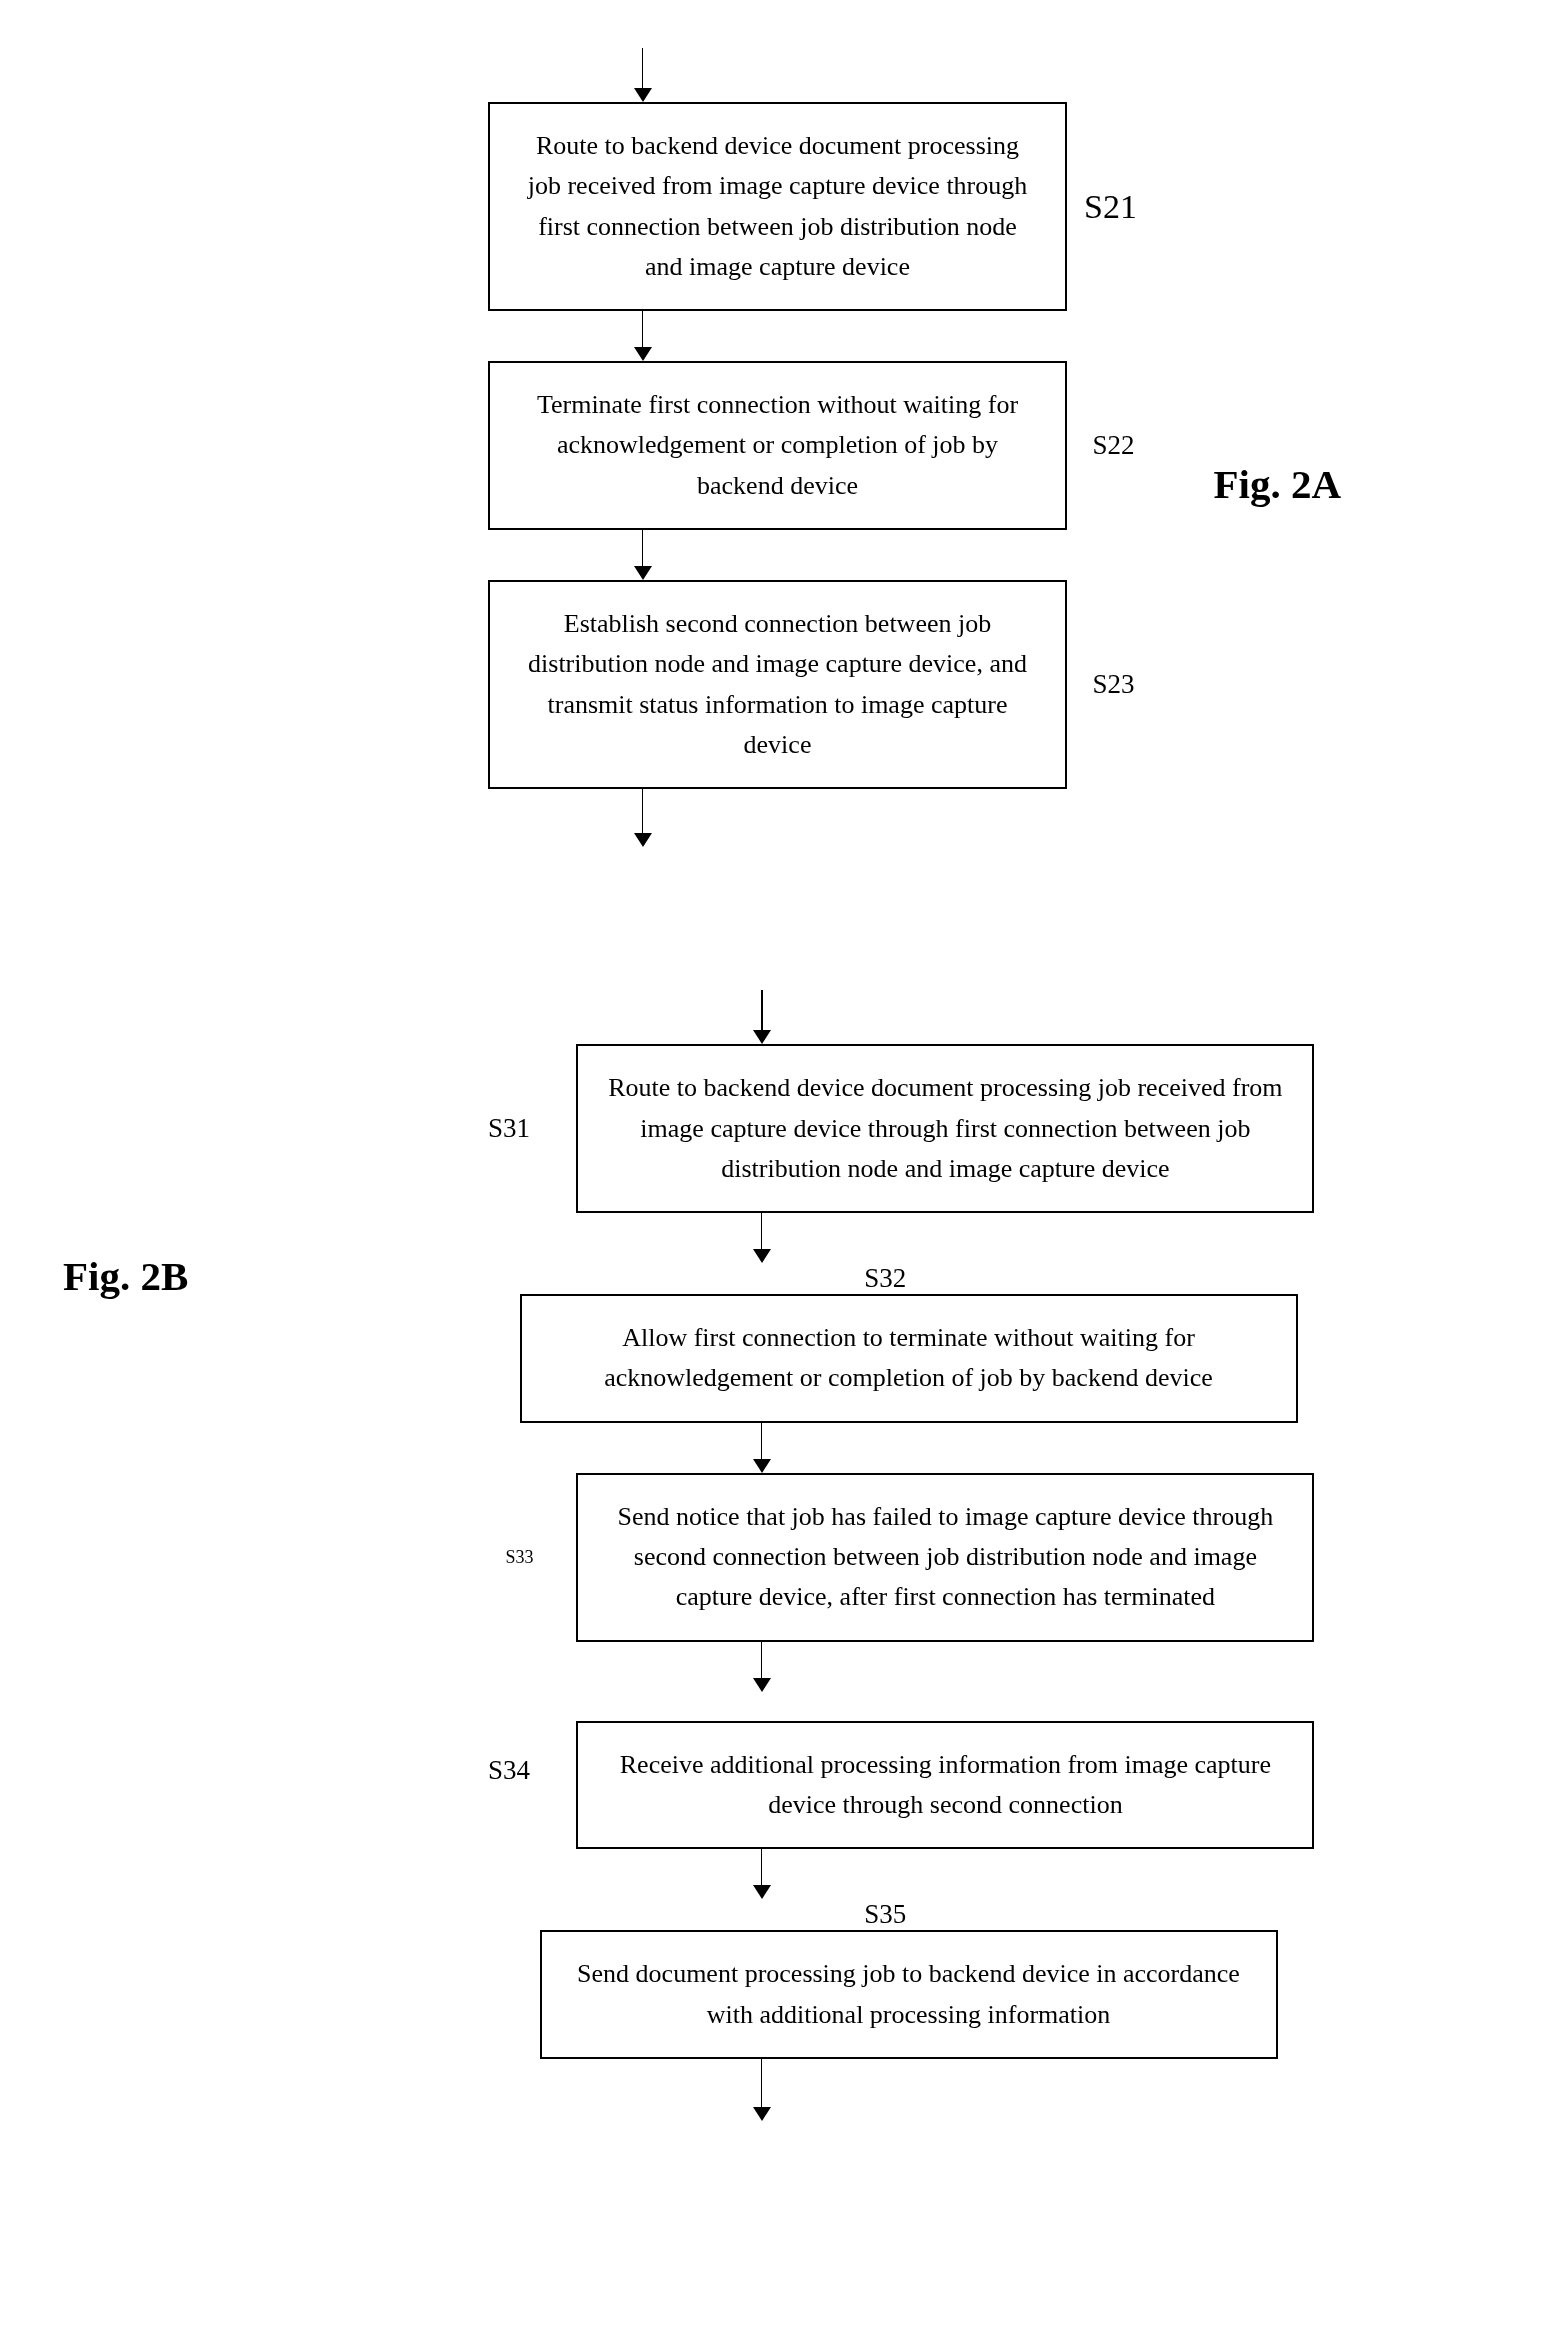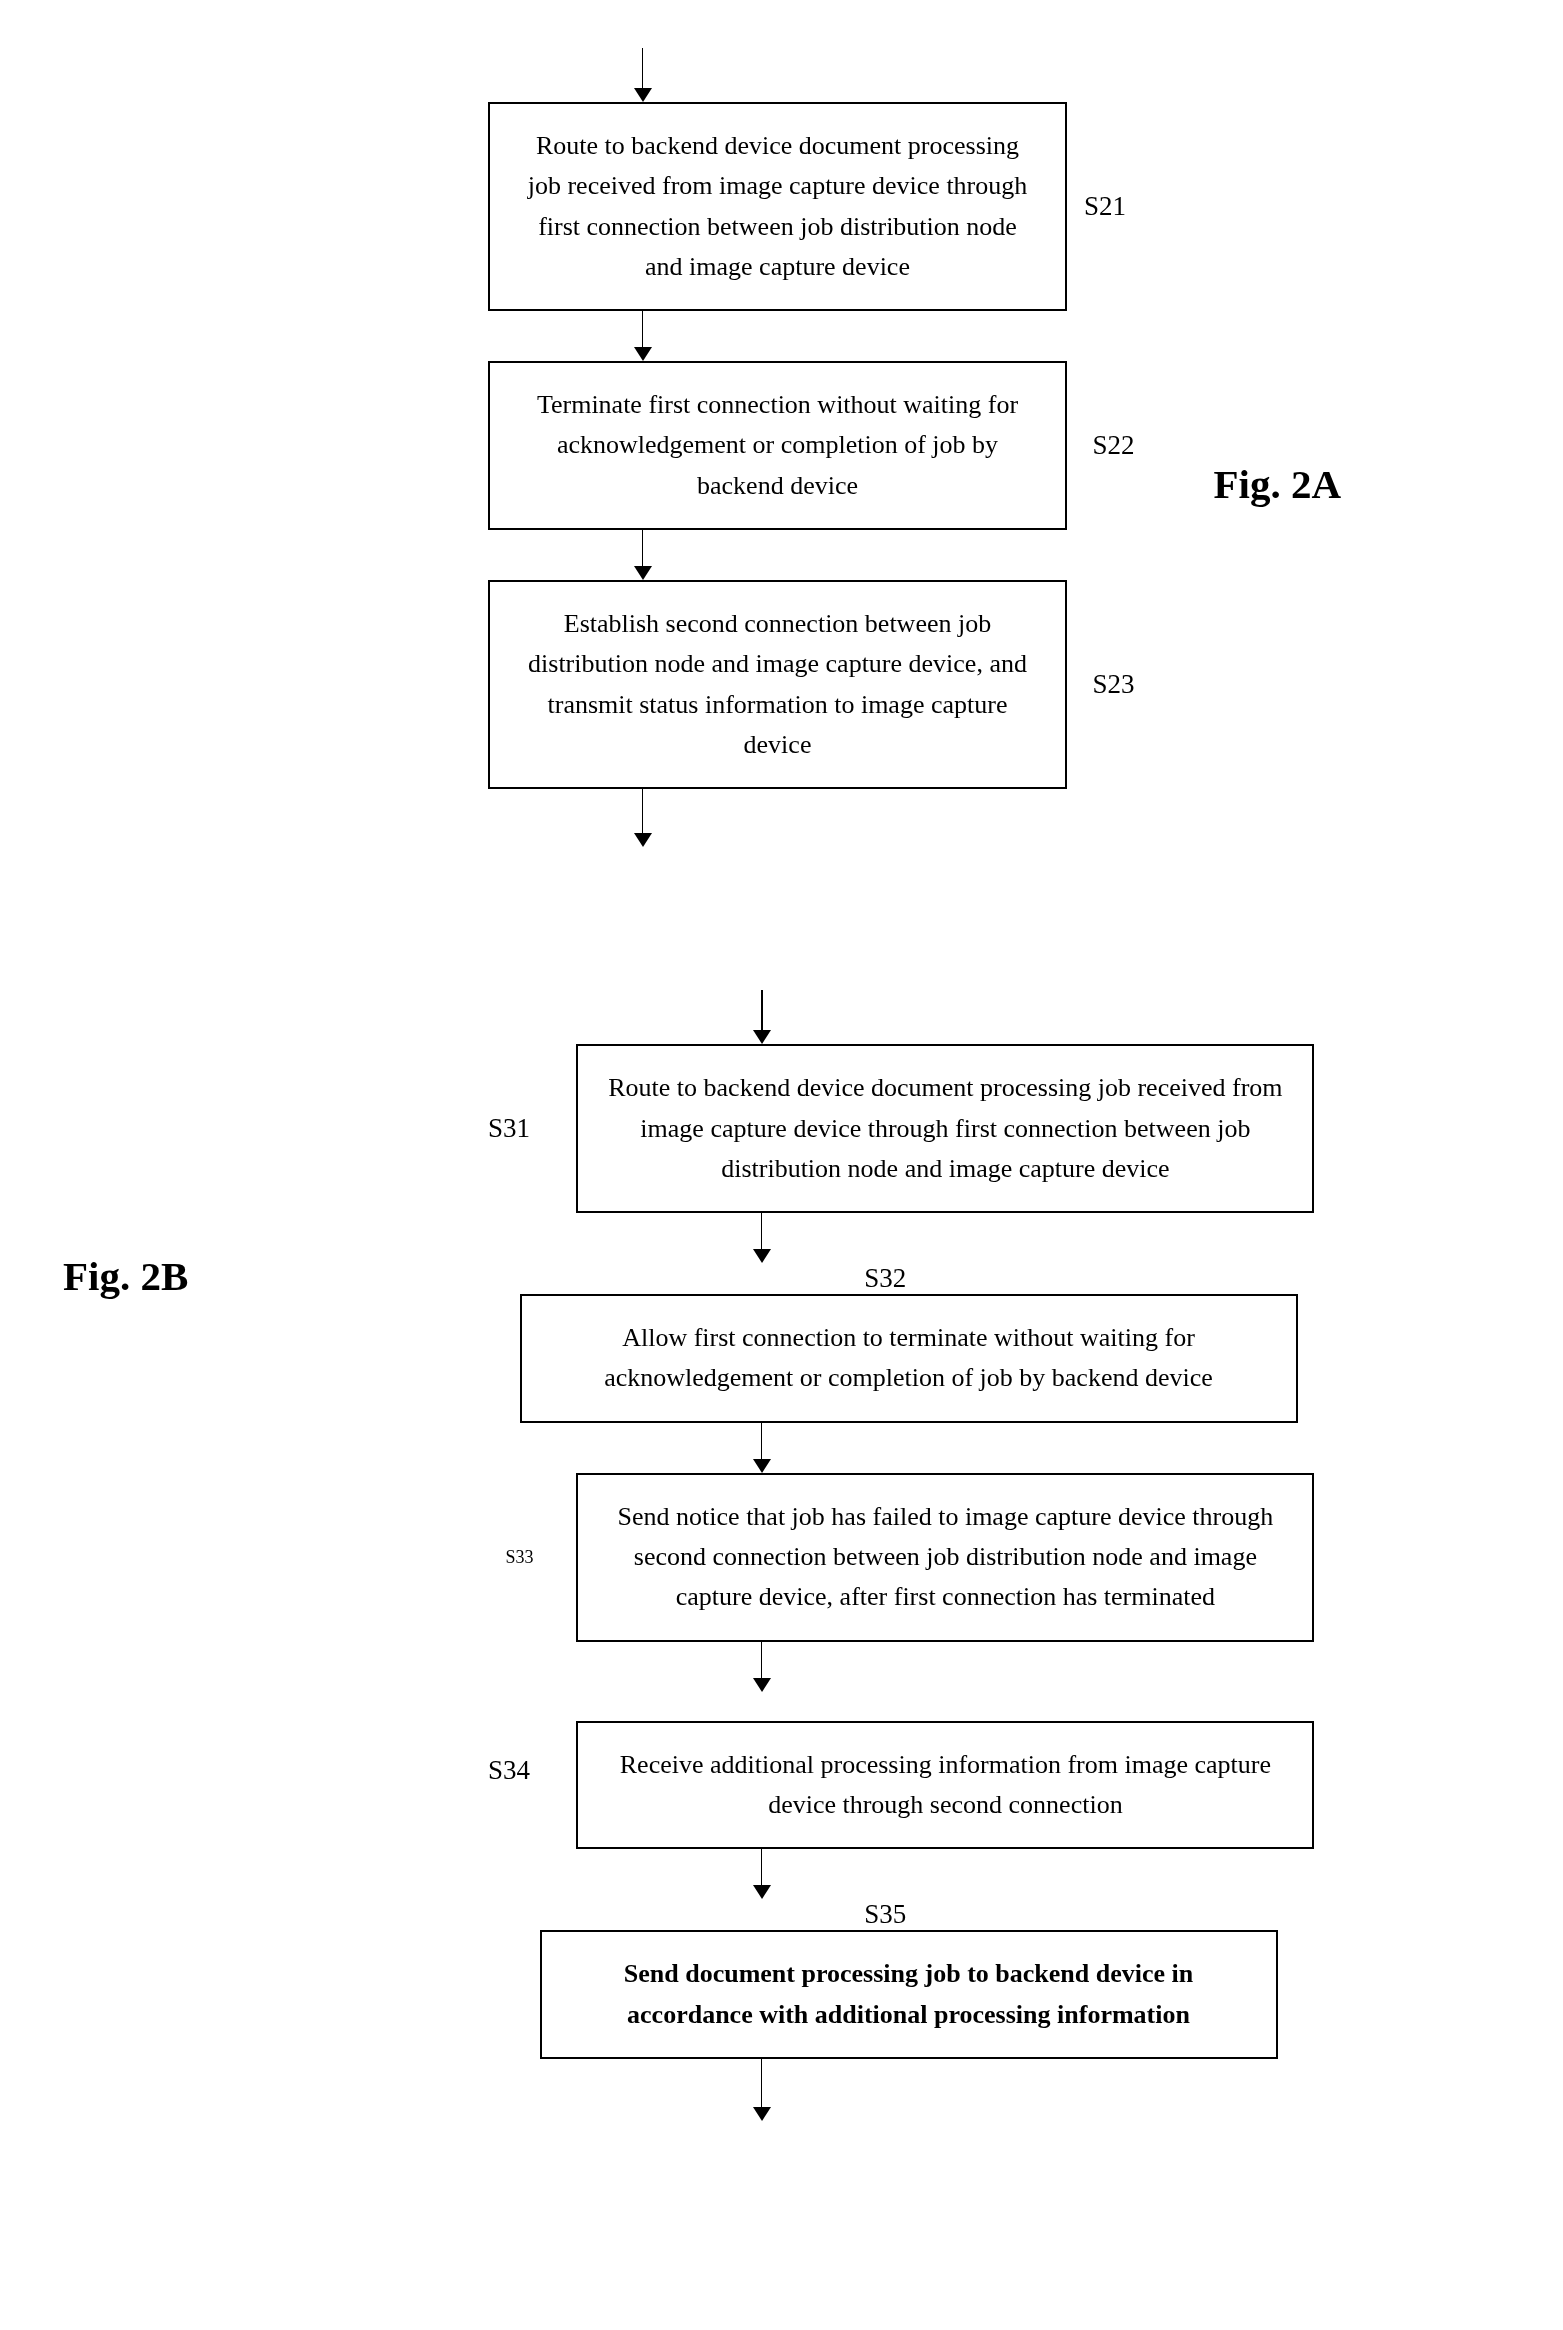--- a/index.html
+++ b/index.html
@@ -79,21 +79,21 @@
           <div class="top-arrow-head"></div>
         </div>
         <div style="width:95px;"></div>
         <div style="width:246px;"></div>
       </div>
 
       <div style="display:flex; flex-direction:row; align-items:center; width:650px; margin-left:63px;">
         <div style="border: 2px solid #000; background:#fff; text-align:center; padding:22px 28.6px; font-size:26px; line-height:1.55; width:579px;">
           <span>Route to backend device document processing job received from image capture device through first connection between job distribution node and image capture device</span>
         </div>
-        <div style="margin-left:17px; font-size:27px;">S21</div>
+        <div style="margin-left:17px; font-size:34px;">S21</div>
       </div>
 
       <div style="display:flex; flex-direction:row; align-items:flex-start; width:650px; margin-left:63px;">
         <div style="width:309px; display:flex; flex-direction:column; align-items:center;">
           <div style="width:1.6px; height:36px; background:#000;"></div>
           <div class="connector-arrow"></div>
         </div>
       </div>
 
       <div style="display:flex; flex-direction:row; align-items:center; width:650px; margin-left:63px;">
@@ -199,21 +199,21 @@
       <div style="display:flex; flex-direction:row; align-items:flex-start; width:841px; margin-left:254px;">
         <div style="width:89px;"></div>
         <div style="width:369px; display:flex; flex-direction:column; align-items:center;">
           <div style="width:1.6px; height:36px; background:#000;"></div>
           <div class="connector-arrow"></div>
         </div>
       </div>
 
       <div style="display:flex; flex-direction:column; align-items:center; width:841px; margin-left:254px;">
         <div style="margin-right:25.4px; font-size:27px; min-width:63px; text-align:left;">S35</div>
-        <div style="border: 2px solid #000; background:#fff; text-align:center; padding:22px 28.6px; font-size:26px; line-height:1.55; width:738px;font-weight:bold;">
+        <div style="border: 2px solid #000; background:#fff; text-align:center; padding:22px 28.6px; font-size:26px; line-height:1.55; width:738px;">
           <span>Send document processing job to backend device in accordance with additional processing information</span>
         </div>
       </div>
 
       <div style="display:flex; flex-direction:row; align-items:flex-start; width:841px; margin-left:254px;">
         <div style="width:89px;"></div>
         <div style="width:369px; display:flex; flex-direction:column; align-items:center;">
           <div style="width:1.6px; height:48px; background:#000;"></div>
           <div class="connector-arrow"></div>
         </div>

